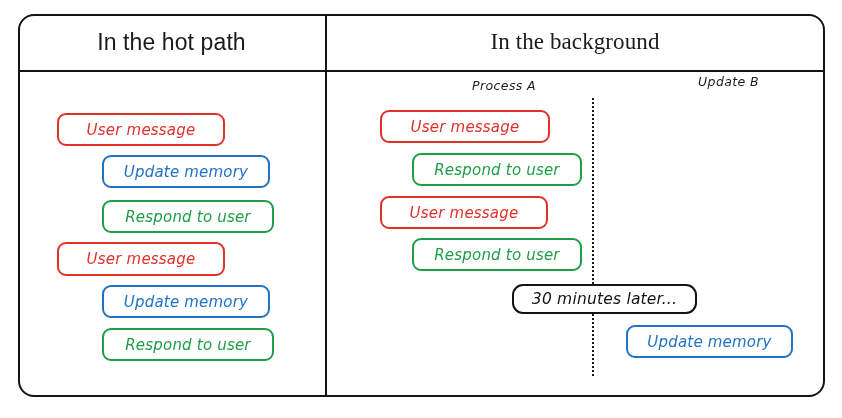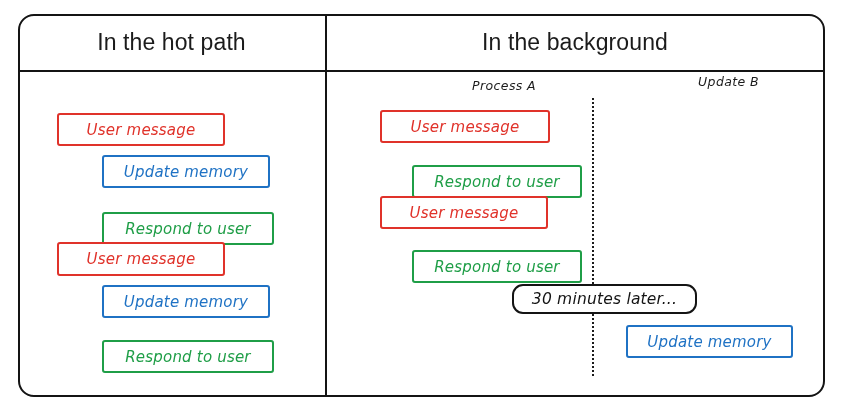--- a/index.html
+++ b/index.html
@@ -49,21 +49,21 @@
     justify-content: center;
     height: 56px;
     color: #1b1b1b;
     font-size: 23px;
     font-weight: 400;
     letter-spacing: .1px;
     font-family: "Liberation Sans", sans-serif;
     white-space: nowrap;
   }
   .header-cell.left  { width: 307px; }
-  .header-cell.right { width: 500px; }
+  .header-cell.right { width: 500px; font-family: Liberation Serif, serif; }
 
   
   .header-rule {
     position: absolute;
     left: 18px;
     top: 70px;
     width: 807px;
     height: 0;
     border-top: 2.2px solid #141414;
   }
@@ -102,33 +102,33 @@
 
   
   .node {
     position: absolute;
     box-sizing: border-box;
     display: flex;
     align-items: center;
     justify-content: center;
     border-style: solid;
     border-width: 2.4px;
-    border-radius: 3px;
+    border-radius: 9px;
     background: #ffffff;
     font-family: "DejaVu Sans", sans-serif;
     font-style: italic;
     font-size: 15px;
     letter-spacing: .2px;
     white-space: nowrap;
     
     filter: drop-shadow(0.35px 0.35px 0px rgba(0,0,0,0.06));
   }
   .node.red   { border-color: #e0322a; color: #e0322a; }
   .node.blue  { border-color: #1f72c4; color: #1f72c4; }
-  .node.green { border-color: #1f9e47; color: #1f9e47; margin-top: 12px; }
+  .node.green { border-color: #1f9e47; color: #1f9e47; }
   .node.black {
     border-color: #141414;
     color: #141414;
     border-width: 2.6px;
     border-radius: 11px;
     font-size: 15.5px;
   }
 </style>
 </head>
 <body>

